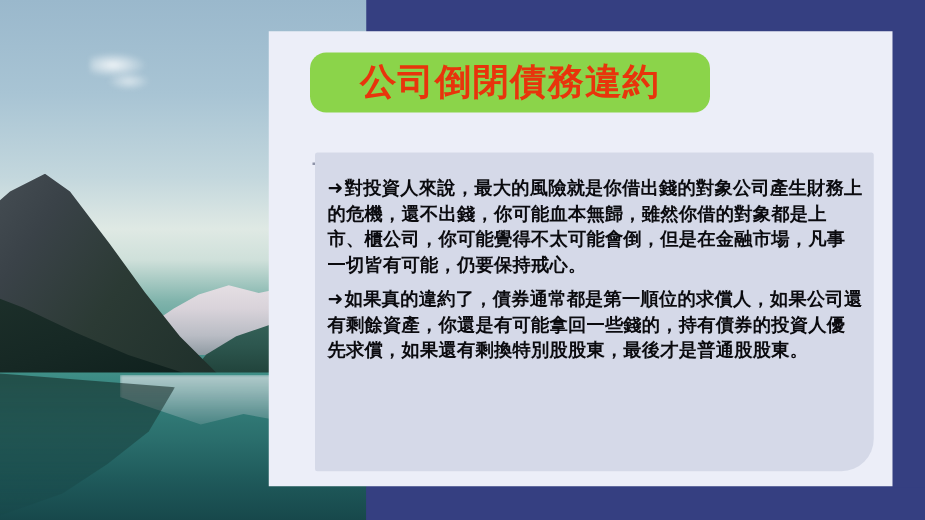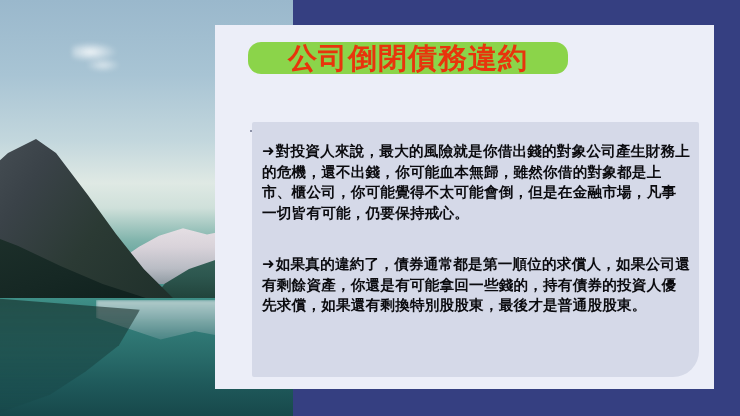--- a/index.html
+++ b/index.html
@@ -140,21 +140,21 @@
     height: 364px;
     background: #eceef8;
   }
 
   
   .title-badge {
     position: absolute;
     left: 33px;
     top: 17px;
     width: 320px;
-    height: 32px;
+    height: 48px;
     background: #8BD44A;
     border-radius: 13px;
     display: flex;
     align-items: center;
     justify-content: center;
   }
   .title-text {
     font-size: 29px;
     font-weight: bold;
     color: #E8340C;
@@ -188,21 +188,21 @@
   .para {
     color: #0b0b0f;
     font-size: 14.6px;
     font-weight: bold;
     line-height: 1.42;
     letter-spacing: 0.2px;
     text-align: left;
     margin: 0;
   }
   .para + .para {
-    margin-top: 29px;
+    margin-top: 5px;
   }
   .arrow {
     font-weight: bold;
     font-size: 15px;
     padding-right: 1px;
   }
 </style>
 </head>
 <body>
 

